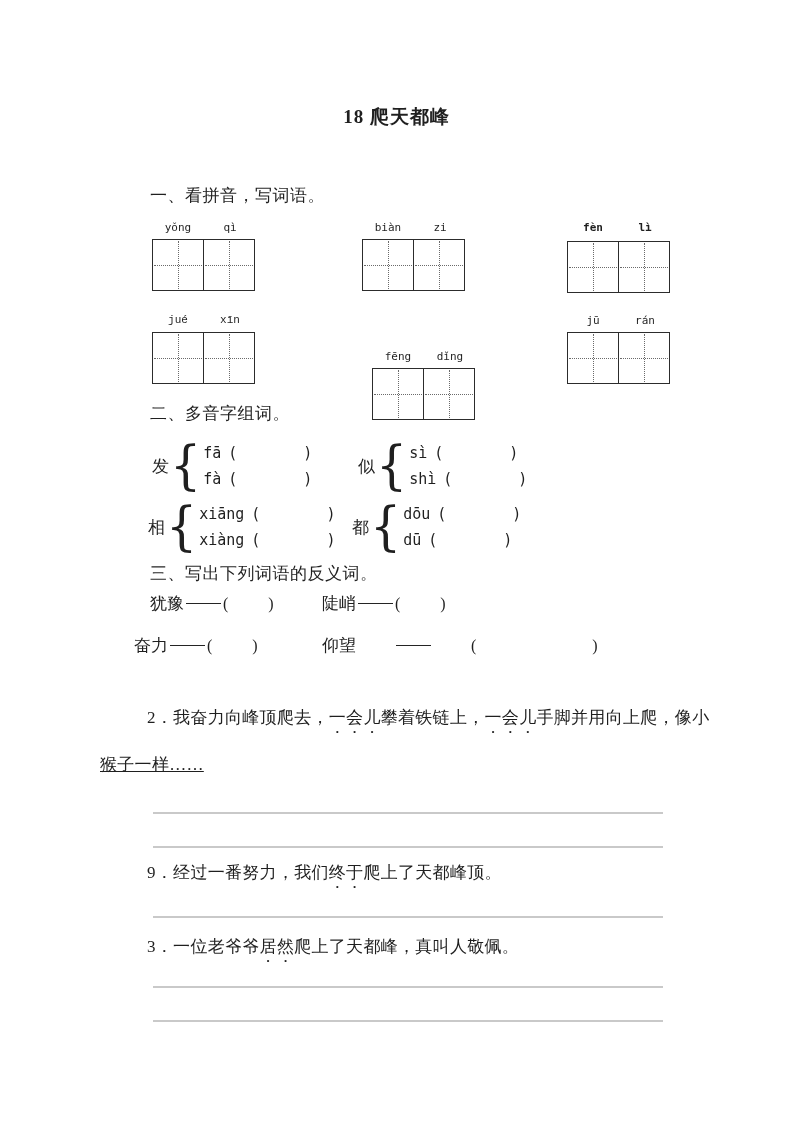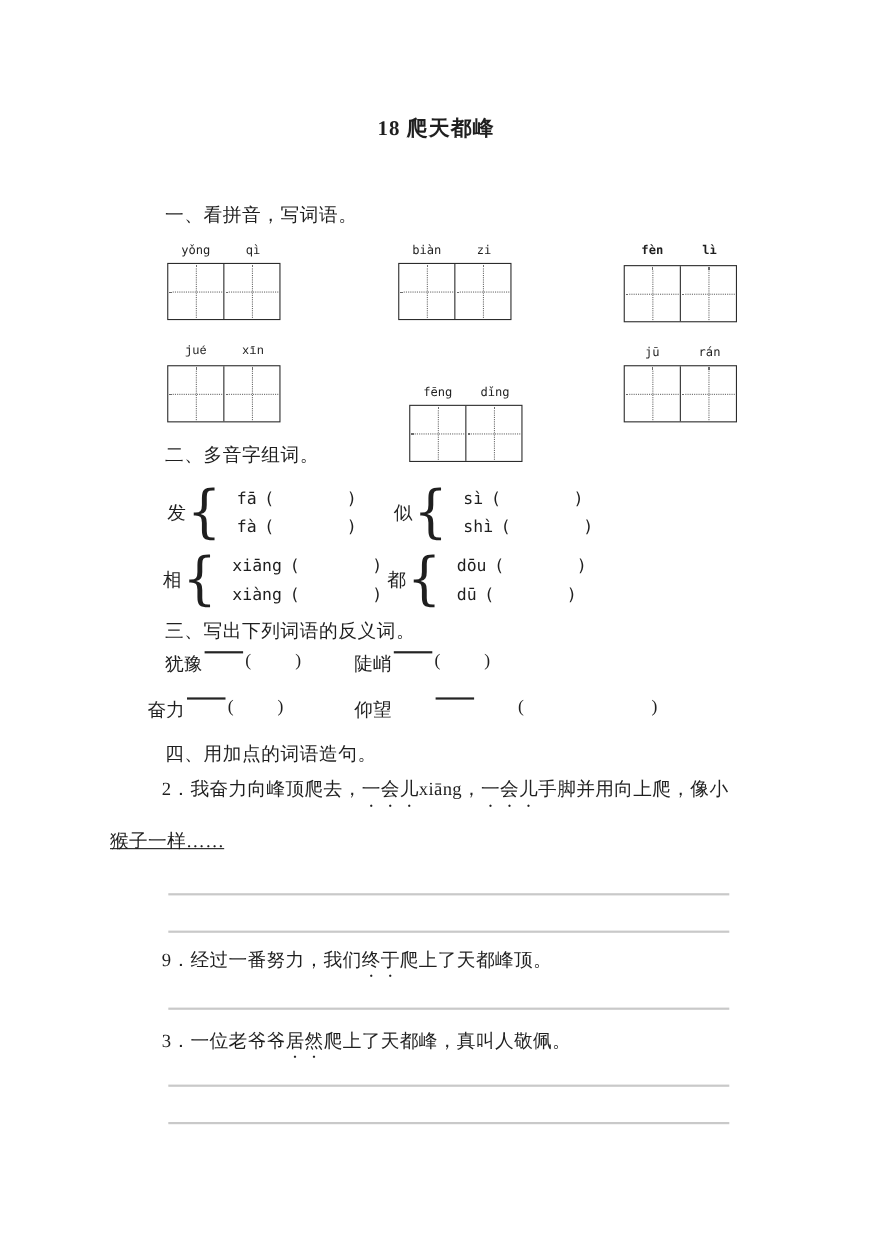--- a/index.html
+++ b/index.html
@@ -23,27 +23,27 @@
   .tian-cell { width:50px; height:50px; position:relative; }
   .tian-cell + .tian-cell { border-left:1.5px solid #2c2c2c; }
   .tian-cell::before { content:""; position:absolute; left:50%; top:1px; bottom:1px; border-left:1px dotted #6a6a6a; }
   .tian-cell::after  { content:""; position:absolute; top:50%; left:1px; right:1px; border-top:1px dotted #6a6a6a; }
 
   
   .poly { position:absolute; display:flex; align-items:center; }
   .poly-char { font-size:17px; }
   .poly-brace { font-size:49px; line-height:50px; font-family:"DejaVu Serif", serif; font-weight:400;
                 transform:scaleY(1.06); margin:0 2px 0 1px; }
-  .poly-row { display:flex; align-items:center; height:26px; font-size:15px;margin-left:12px; }
+  .poly-row { display:flex; align-items:center; height:26px; font-size:15px; }
   .poly-row .py { font-family:"DejaVu Sans Mono", monospace; font-size:15px; margin-right:7px; }
   .paren { font-family:"DejaVu Sans Mono", monospace; font-size:15px; }
   .blank-gap { display:inline-block; width:66px; }
 
   
-  .ant { position:absolute; display:flex; font-size:17px; }
+  .ant { position:absolute; display:flex; align-items:center; font-size:17px; }
   .long-dash { display:inline-block; width:35px; height:1.5px; background:#242424; margin:0 2px; }
   .ant .paren { font-family:"Liberation Serif", serif; font-size:16px; }
   .ant .blank-gap { width:40px; }
 
   
   .sent { position:absolute; font-size:17px; line-height:21px; letter-spacing:0.3px; white-space:nowrap; }
   .em-dot {
     -webkit-text-emphasis:filled dot #1f1f1f;
     -webkit-text-emphasis-position:under right;
     text-emphasis:filled dot #1f1f1f;
@@ -224,23 +224,22 @@
       </div>
       <div class="ant" style="left: 322px; top: 634px; gap: 38px;">
         <span>仰望</span>
         <span class="long-dash"></span>
         <span class="paren">(</span>
         <span class="blank-gap"></span>
         <span class="paren">)</span>
       </div>
     </div>
 
-  <div class="heading" id="h-s4">四、用加点的词语造句。</div>
   <div id="sentence-layer">
-      <div class="sent" style="left: 147px; top: 707px;"><span>2．我奋力向峰顶爬去，</span><span class="em-dot">一会儿</span><span>xiāng，</span><span class="em-dot">一会儿</span><span>手脚并用向上爬，像小</span></div>
+      <div class="sent" style="left: 147px; top: 707px;"><span>2．我奋力向峰顶爬去，</span><span class="em-dot">一会儿</span><span>攀着铁链上，</span><span class="em-dot">一会儿</span><span>手脚并用向上爬，像小</span></div>
       <div class="sent" style="left: 100px; top: 754px; text-decoration: underline;"><span>猴子一样……</span></div>
       <div class="sent" style="left: 147px; top: 862px;"><span>9．经过一番努力，我们</span><span class="em-dot">终于</span><span>爬上了天都峰顶。</span></div>
       <div class="sent" style="left: 147px; top: 936px;"><span>3．一位老爷爷</span><span class="em-dot">居然</span><span>爬上了天都峰，真叫人敬佩。</span></div>
     </div>
   <div id="lines-layer">
       <div class="ansline" style="top: 812px;"></div>
       <div class="ansline" style="top: 846px;"></div>
       <div class="ansline" style="top: 916px;"></div>
       <div class="ansline" style="top: 986px;"></div>
       <div class="ansline" style="top: 1020px;"></div>

